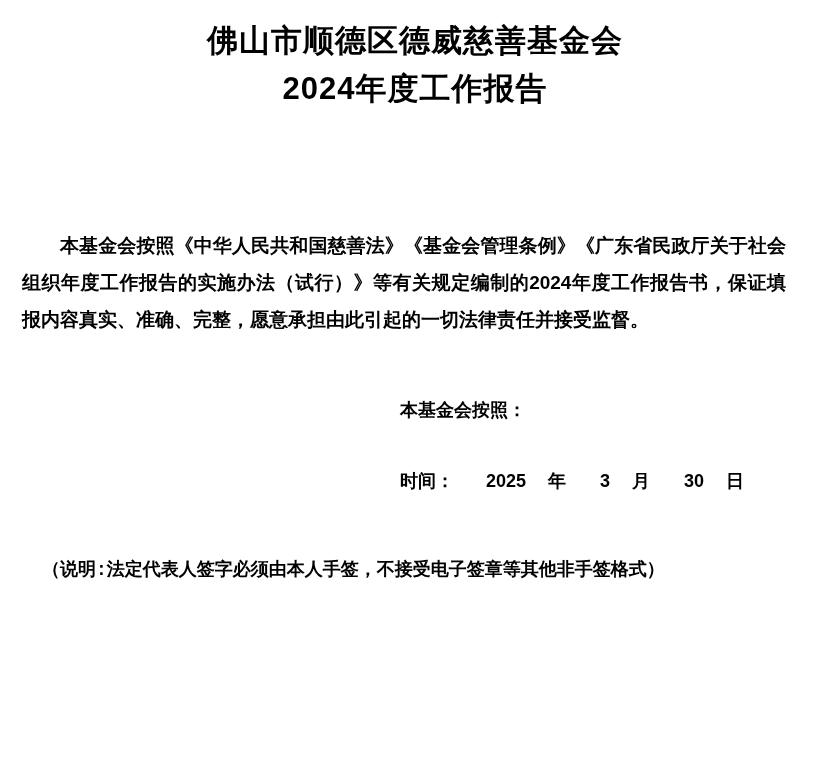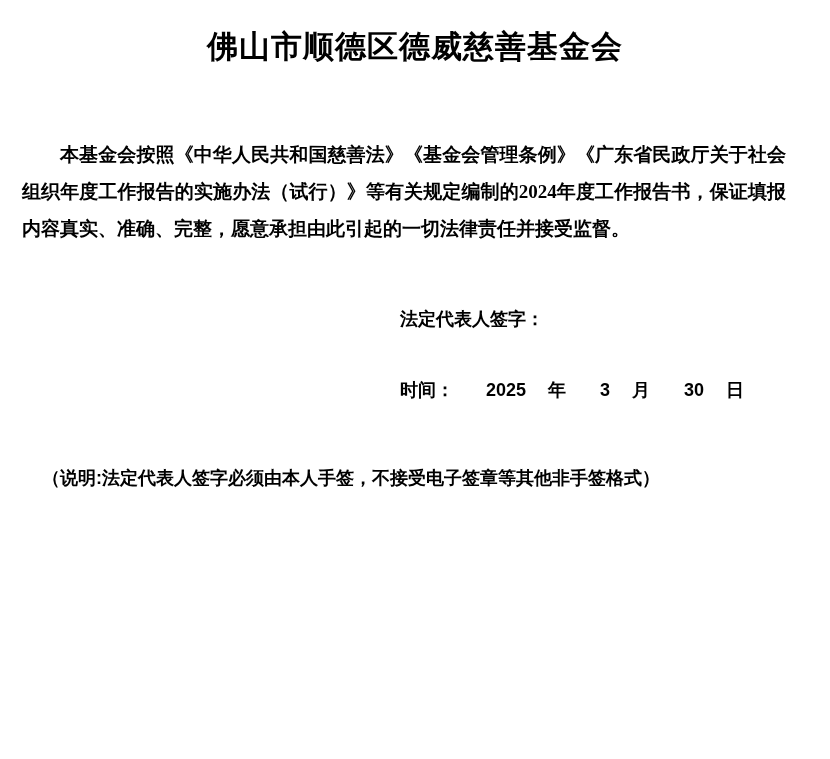--- a/index.html
+++ b/index.html
@@ -14,34 +14,33 @@
     color: #000000;
     overflow: hidden;
   }
   .page {
     position: relative;
     width: 830px;
     height: 759px;
     box-sizing: border-box;
   }
   .title-block {
-    margin-top: 23px;
+    margin-top: 17px;
     text-align: center;
   }
   .title-line {
     font-size: 31px;
     font-weight: bold;
     line-height: 1.55;
     letter-spacing: 1px;
   }
   .body-block {
-    margin-top: 65px;
+    margin-top: 114px;
     padding-left: 22px;
     padding-right: 44px;
-    font-family: Liberation Serif, serif;
   }
   .body-text {
     font-size: 19px;
     font-weight: bold;
     line-height: 1.95;
     text-align: justify;
     text-indent: 2em;
   }
   .sign-block {
     margin-top: 60px;
@@ -67,42 +66,44 @@
   }
   .date-row .num {
     margin: 0 22px;
   }
   .date-row .unit {
     margin-right: 12px;
   }
   .note-block {
     margin-top: 64px;
     padding-left: 42px;
+    font-family: Liberation Mono, monospace;
   }
   .note-text {
     font-size: 18px;
     font-weight: bold;
     white-space: nowrap;
   }
 </style>
 </head>
 <body>
 
 <div class="page">
 
   <div class="title-block">
     <div class="title-line">佛山市顺德区德威慈善基金会</div>
+    <div class="title-line">2024年度工作报告</div>
   </div>
 
   <div class="body-block">
     <p class="body-text">本基金会按照《中华人民共和国慈善法》《基金会管理条例》《广东省民政厅关于社会组织年度工作报告的实施办法（试行）》等有关规定编制的2024年度工作报告书，保证填报内容真实、准确、完整，愿意承担由此引起的一切法律责任并接受监督。</p>
   </div>
 
   <div class="sign-block">
-    <div class="sign-row">法定代表人签字：</div>
+    <div class="sign-row">本基金会按照：</div>
     <div class="date-row">
       <span class="lbl">时间：</span>
       <span class="num">2025</span>
       <span class="unit">年</span>
       <span class="num">3</span>
       <span class="unit">月</span>
       <span class="num">30</span>
       <span class="unit">日</span>
     </div>
   </div>

